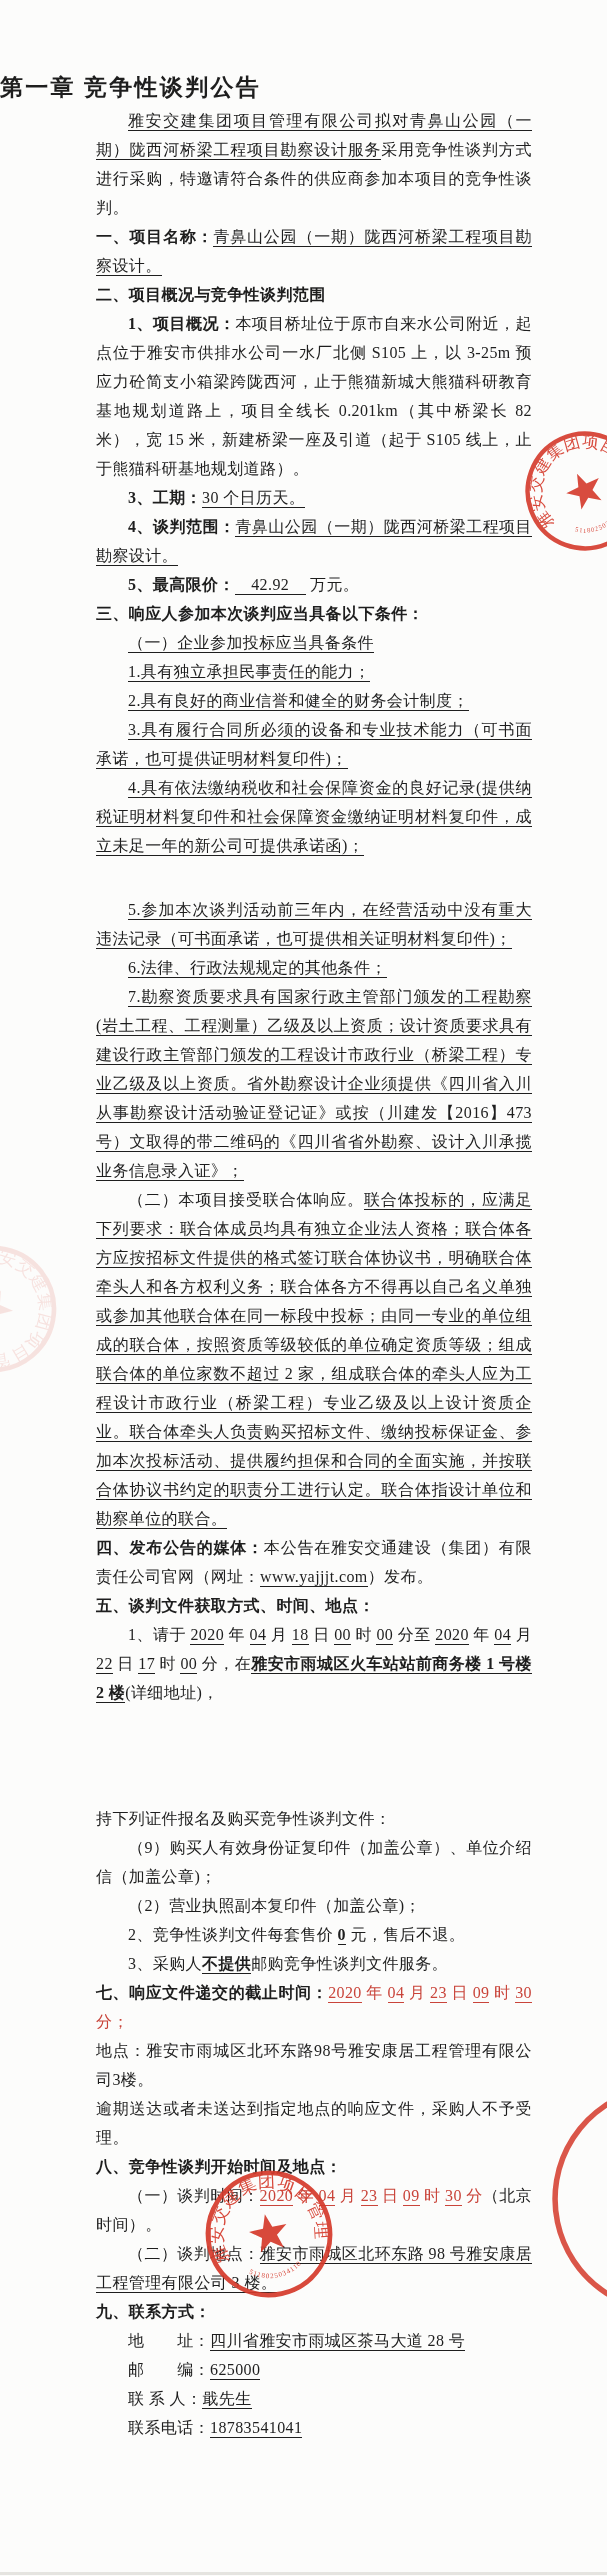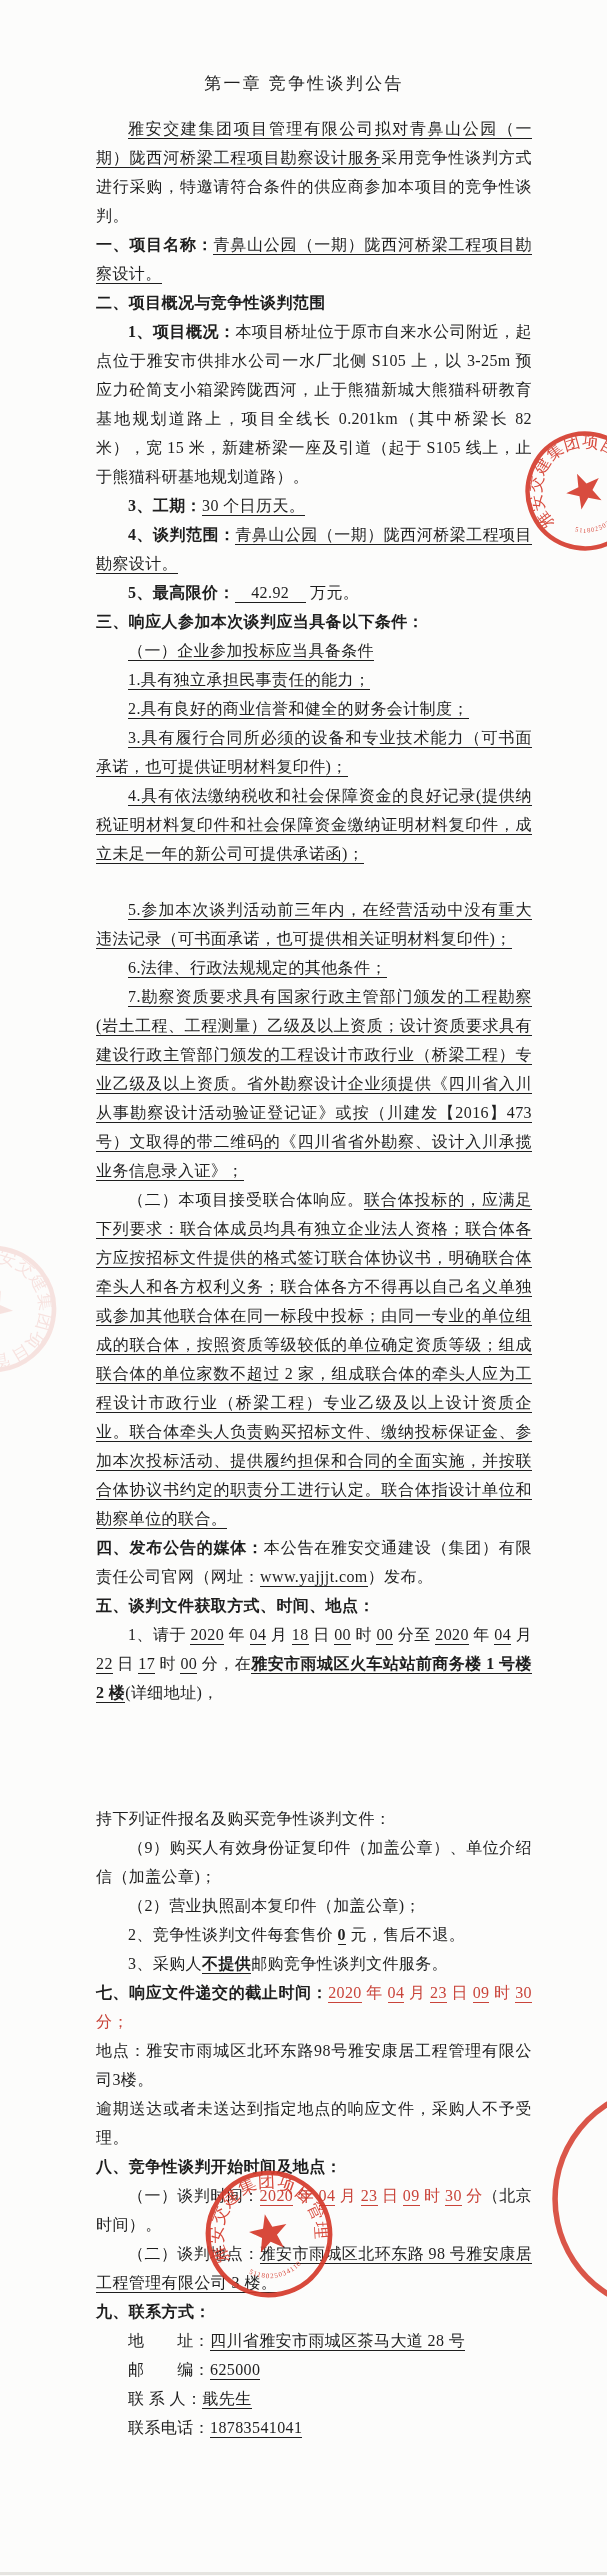--- a/index.html
+++ b/index.html
@@ -2,22 +2,22 @@
 <html style="font-size:12px"><head>
 <meta charset="utf-8">
 <style>
   html,body{margin:0;padding:0;background:#ffffff;}
   .page{
     position:relative;width:608px;height:2576px;margin:0 auto;
     background:#fcfcfb;overflow:hidden;
     font-family:"Liberation Serif","DejaVu Serif",serif;color:#1e1e1e;
   }
   .doc-title{
-    position:absolute;top:72px;left:0;width:100%;text-align:center;
-    font-size:17px;font-weight:400;letter-spacing:2.3px;
+    position:absolute;top:72px;left:0;width:100%;text-align:left;
+    font-size:23px;font-weight:700;letter-spacing:2.3px;
   }
   .block{
     position:absolute;left:96px;width:436px;
     font-size:16px;line-height:29px;letter-spacing:0.4px;
     text-align:justify;
   }
   .para{margin:0;}
   .ind{text-indent:32px;}
   .b{font-weight:700;}
   .u{border-bottom:1.1px solid currentColor;padding-bottom:0.8px;}
@@ -26,21 +26,21 @@
   .seal svg{display:block;font-family:"Liberation Serif","DejaVu Serif",serif;}
   .scan-edge{position:absolute;left:0;bottom:1.5px;width:100%;height:2.3px;background:#dedddA;opacity:.8;}
 </style>
 </head>
 <body>
 
 <div class="page">
 
   <div class="doc-title">第一章 竞争性谈判公告</div>
 
-  <div class="block" style="top: 114px;">
+  <div class="block" style="top: 106px;">
       <div class="para ind"><span class="u">雅安交建集团项目管理有限公司拟对青鼻山公园（一期）陇西河桥梁工程项目勘察设计服务</span><span>采用竞争性谈判方式进行采购，特邀请符合条件的供应商参加本项目的竞争性谈判。</span></div>
       <div class="para"><span class="b">一、项目名称：</span><span class="u">青鼻山公园（一期）陇西河桥梁工程项目勘察设计。</span></div>
       <div class="para"><span class="b">二、项目概况与竞争性谈判范围</span></div>
       <div class="para ind"><span class="b">1、项目概况：</span><span>本项目桥址位于原市自来水公司附近，起点位于雅安市供排水公司一水厂北侧 S105 上，以 3-25m 预应力砼简支小箱梁跨陇西河，止于熊猫新城大熊猫科研教育基地规划道路上，项目全线长 0.201km（其中桥梁长 82 米），宽 15 米，新建桥梁一座及引道（起于 S105 线上，止于熊猫科研基地规划道路）。</span></div>
       <div class="para ind"><span class="b">3、工期：</span><span class="u">30 个日历天。</span></div>
       <div class="para ind"><span class="b">4、谈判范围：</span><span class="u">青鼻山公园（一期）陇西河桥梁工程项目勘察设计。</span></div>
       <div class="para ind"><span class="b">5、最高限价：</span><span class="u">　42.92　</span><span> 万元。</span></div>
       <div class="para"><span class="b">三、响应人参加本次谈判应当具备以下条件：</span></div>
       <div class="para ind"><span class="u">（一）企业参加投标应当具备条件</span></div>
       <div class="para ind"><span class="u">1.具有独立承担民事责任的能力；</span></div>

